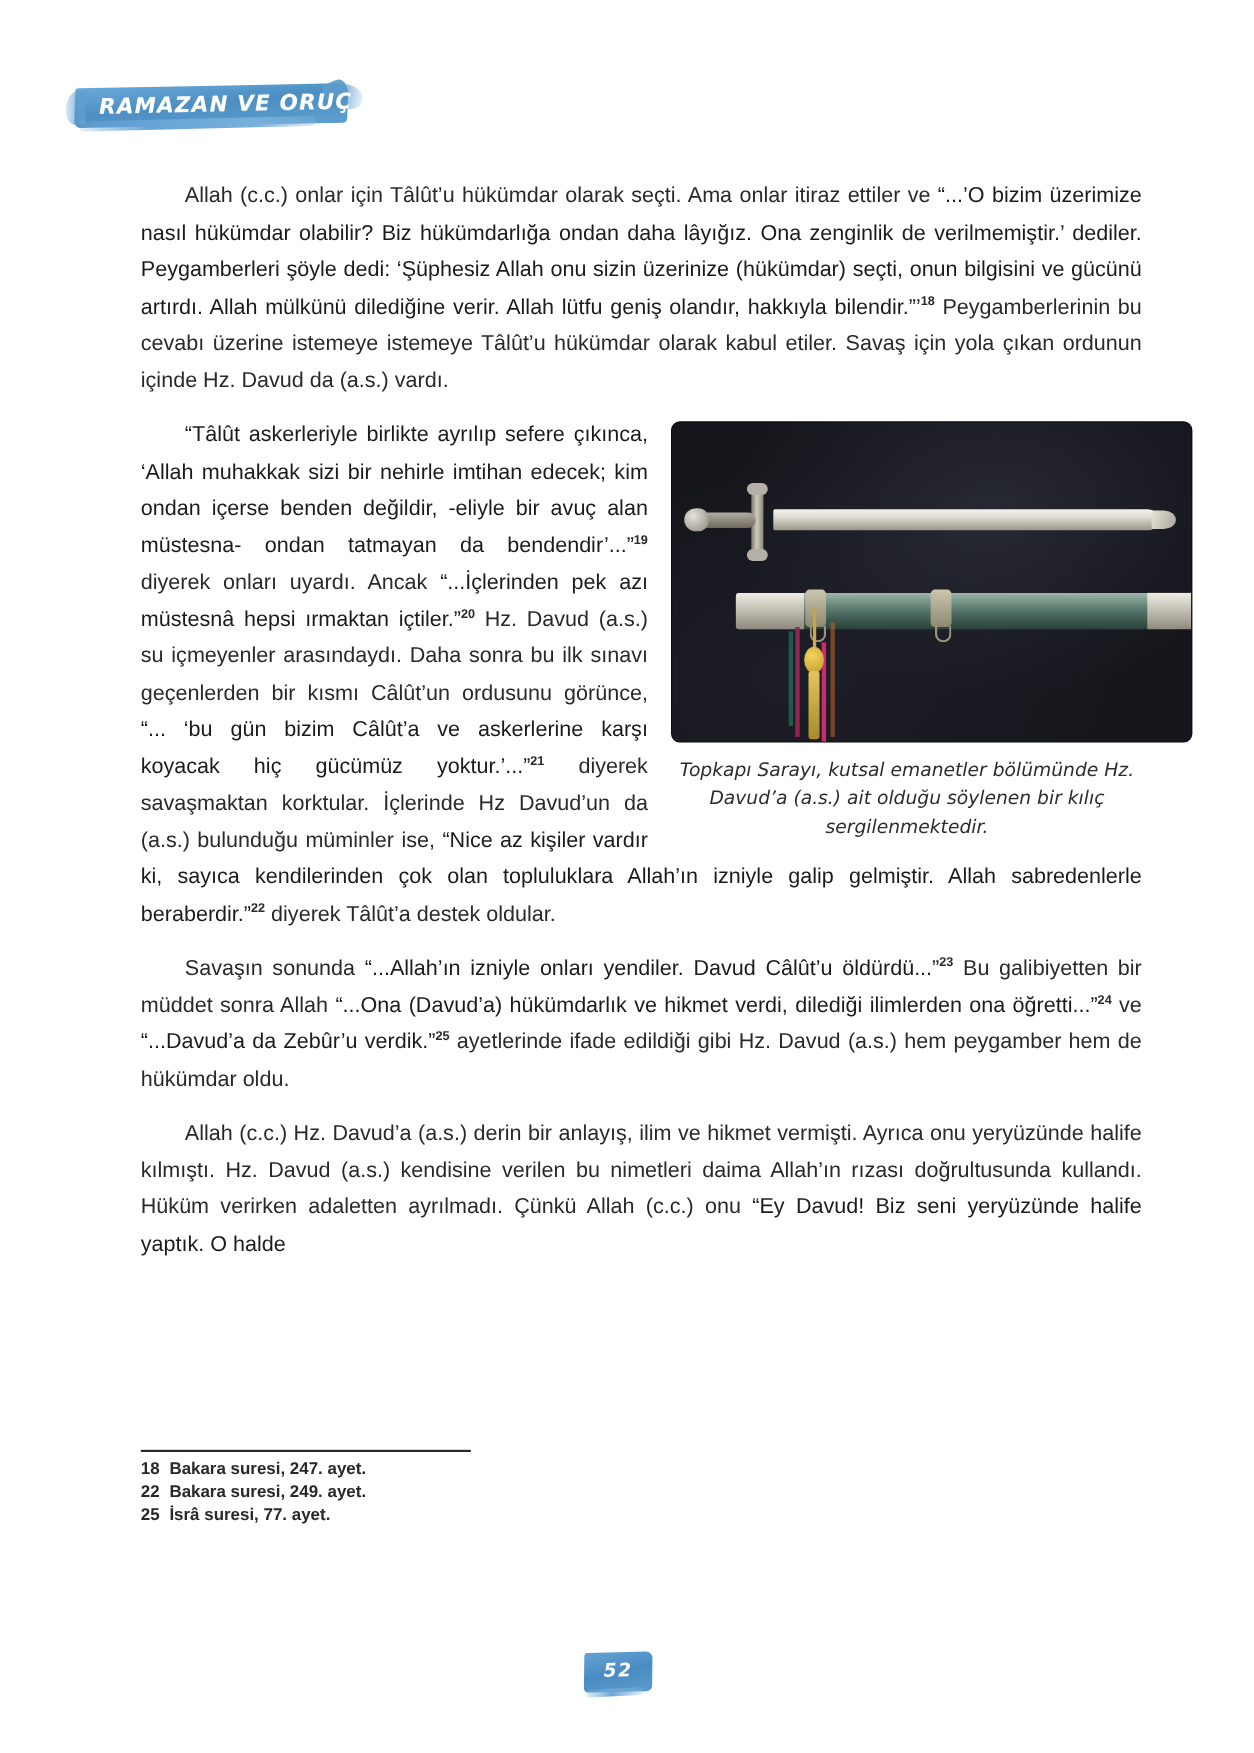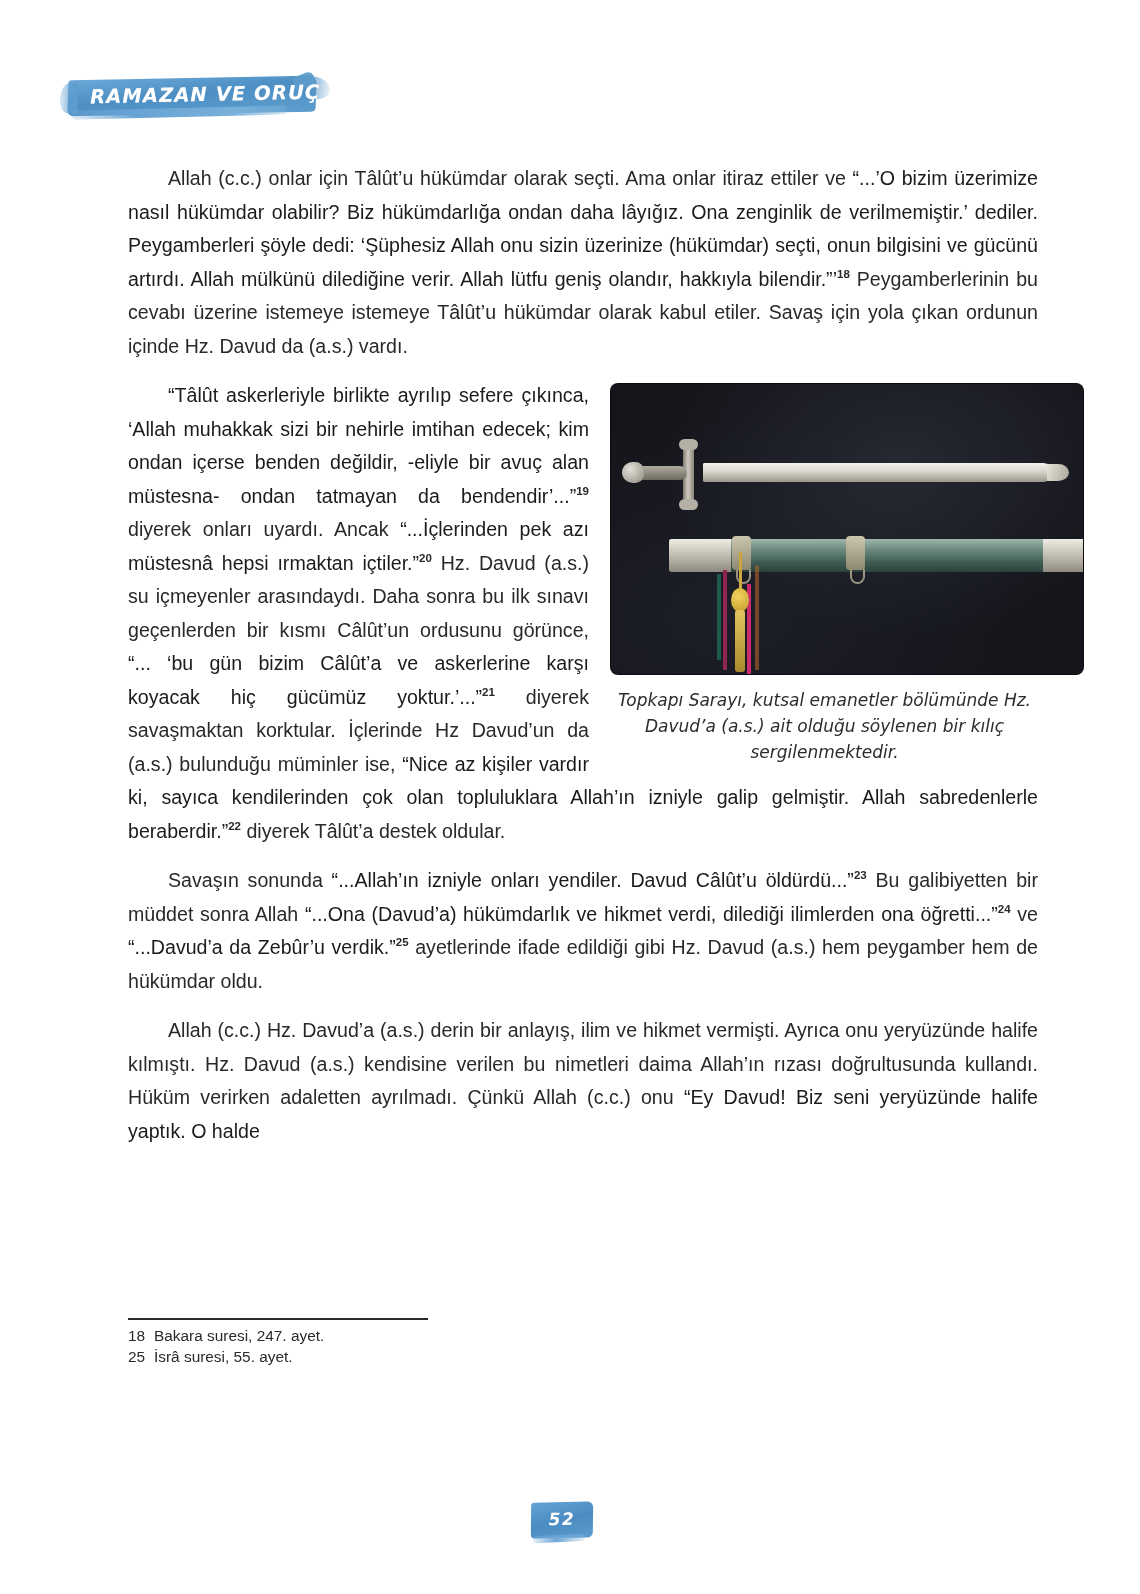--- a/index.html
+++ b/index.html
@@ -297,20 +297,21 @@
     width: 300px;
     height: 1.6px;
     background: #2c2929;
     margin-bottom: 5px;
   }
   .footnote-row {
     font-size: 15.4px;
     line-height: 21.3px;
     color: #2b2828;
     white-space: nowrap;
+    font-weight: bold;
   }
   .footnote-row .fn-num {
     display: inline-block;
     width: 26px;
   }
 
   
   .page-badge {
     position: absolute;
     left: 531px;
@@ -402,20 +403,23 @@
   </p>
 
 </div>
 
 <div class="footnotes">
   <div class="footnote-rule"></div>
   <div class="footnote-row">
     <span class="fn-num">18</span><span>Bakara suresi, 247. ayet.</span>
   </div>
   <div class="footnote-row">
-    <span class="fn-num">25</span><span>İsrâ suresi, 55. ayet.</span>
+    <span class="fn-num">22</span><span>Bakara suresi, 249. ayet.</span>
+  </div>
+  <div class="footnote-row">
+    <span class="fn-num">25</span><span>İsrâ suresi, 77. ayet.</span>
   </div>
 </div>
 
 <div class="page-badge">
   <div class="page-badge-brush"></div>
   <div class="page-badge-num">52</div>
 </div>
 
 </body></html>

